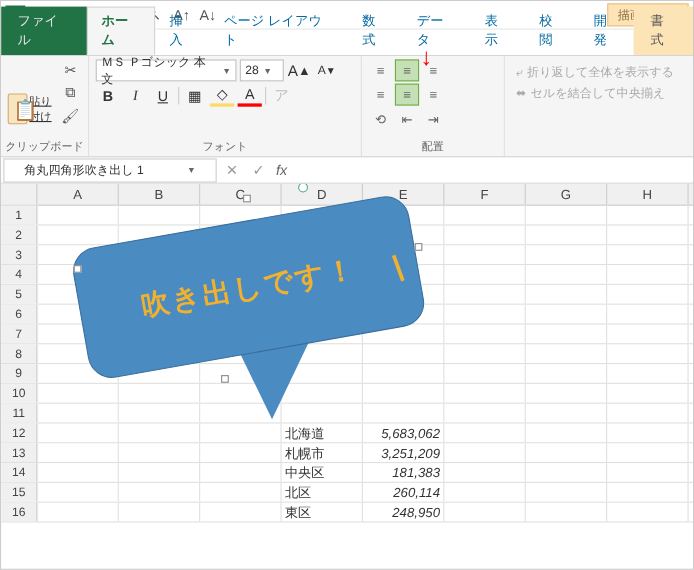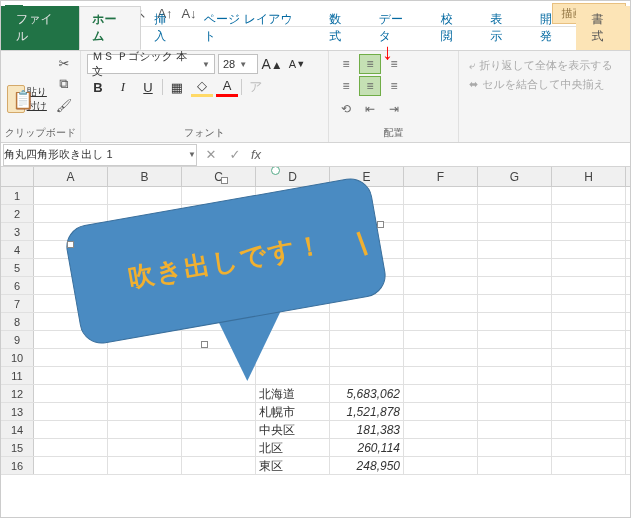--- a/index.html
+++ b/index.html
@@ -42,21 +42,21 @@
   .align-btn { display:flex; align-items:center; justify-content:center; font-size:12px; color:#666; border:1px solid transparent;}
   .align-btn.hl { background:#c5e0b4; border-color:#70ad47;}
   
   .red-arrow { position:absolute; left:381px; top:38px; color:#ff0000; font-size:22px; font-weight:bold; pointer-events:none; z-index:50;}
 
   .long-opts { display:flex; flex-direction:column; gap:4px; padding:4px; font-size:11px; color:#aaa; }
   .long-opts div { display:flex; align-items:center; gap:4px; white-space:nowrap;}
 
   
   .fbar { height: 24px; display:flex; align-items:center; border-bottom:1px solid #d4d4d4; }
-  .namebox { width: 194px; height:22px; border:1px solid #ccc; margin:1px 2px; display:flex; align-items:center; padding:0 0; font-size:11px; background:#fff;}
+  .namebox { width: 194px; height:22px; border:1px solid #ccc; margin:1px 2px; display:flex; align-items:center; padding:0 18px; font-size:11px; background:#fff;}
   .namebox .arr{margin-left:auto; font-size:8px; color:#666;}
   .fx-btn { width:24px; height:22px; display:flex; align-items:center; justify-content:center; color:#999; font-size:13px;}
   .fx { font-style:italic; color:#666; font-size:13px; padding:0 4px;}
 
   
   .sheet { position: relative; height: 350px; overflow:hidden; }
   .colheads { display:flex; height:20px; background:#f0f0f0; border-bottom:1px solid #ccc; }
   .corner { width:33px; border-right:1px solid #ccc; background:#f0f0f0;}
   .ch { width:74px; border-right:1px solid #ccc; text-align:center; font-size:12px; color:#444; line-height:20px;}
   .rows { }
@@ -91,22 +91,22 @@
   <div class="drawtool">描画ツール</div>
 </div>
 
 <div class="tabs">
   <div class="tab file">ファイル</div>
   <div class="tab active">ホーム</div>
   <div class="tab">挿入</div>
   <div class="tab">ページ レイアウト</div>
   <div class="tab">数式</div>
   <div class="tab">データ</div>
+  <div class="tab">表示</div>
   <div class="tab">校閲</div>
-  <div class="tab">表示</div>
   <div class="tab">開発</div>
   <div class="tab format">書式</div>
 </div>
 
 <div class="red-arrow">↓</div>
 
 <div class="ribbon">
   <div class="group" style="width:80px;">
     <div class="group-body">
       <div class="big-btn">
@@ -338,21 +338,21 @@
         <div class="cell"></div>
         <div class="cell"></div>
         <div class="cell"></div>
       </div>
       <div class="row">
         <div class="rh">13</div>
         <div class="cell"></div>
         <div class="cell"></div>
         <div class="cell"></div>
         <div class="cell l">札幌市</div>
-        <div class="cell r">1,521,878</div>
+        <div class="cell r">3,251,209</div>
         <div class="cell"></div>
         <div class="cell"></div>
         <div class="cell"></div>
       </div>
       <div class="row">
         <div class="rh">14</div>
         <div class="cell"></div>
         <div class="cell"></div>
         <div class="cell"></div>
         <div class="cell l">中央区</div>

